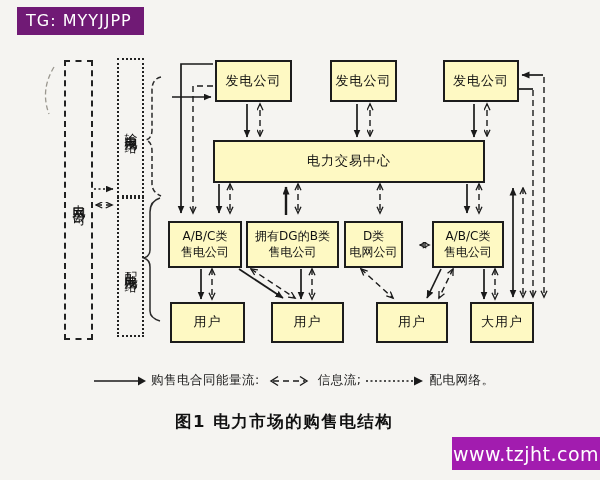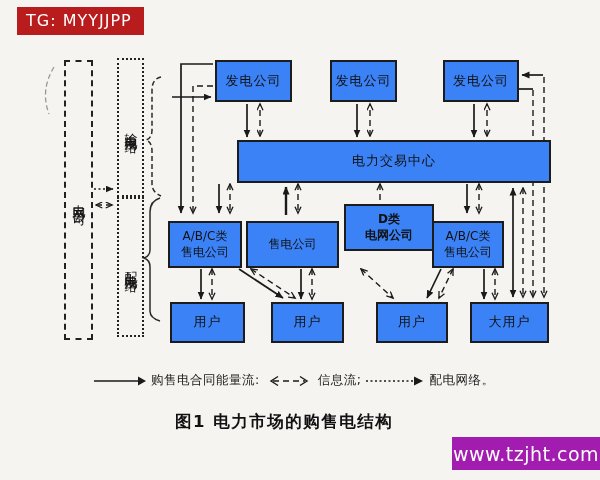--- a/index.html
+++ b/index.html
@@ -1,22 +1,22 @@
 <!DOCTYPE html>
 <html><head>
 <meta charset="utf-8">
 <style>
   html,body{margin:0;padding:0;background:#e8e7e5;}
   #page{position:relative;width:600px;height:480px;background:#f5f4f1;overflow:hidden;
         font-family:"DejaVu Sans","Liberation Sans",sans-serif;color:#111;}
   
-  .wm-top{position:absolute;left:17px;top:7px;background:#b91c1c;color:#fff;
+  .wm-top{position:absolute;left:17px;top:7px;background:#701a75;color:#fff;
           font-size:16px;letter-spacing:1px;padding:4px 12px 5px 9px;}
   
-  .bx{position:absolute;box-sizing:border-box;background:#3b82f6;border:2px solid #1c1c1c;
+  .bx{position:absolute;box-sizing:border-box;background:#fef9c3;border:2px solid #1c1c1c;
       display:flex;flex-direction:column;align-items:center;justify-content:center;
       font-size:13px;line-height:1.3;letter-spacing:1px;z-index:2;text-align:center;}
   .bx.sm{font-size:12px;letter-spacing:0;}
   .vbx{position:absolute;box-sizing:border-box;display:flex;align-items:center;justify-content:center;
        writing-mode:vertical-rl;text-orientation:upright;font-size:13px;letter-spacing:3px;z-index:2;}
   .dashed{border:2px dashed #222;background:transparent;}
   .dotted{border:2px dotted #222;background:transparent;}
   
   #wires{position:absolute;left:0;top:0;z-index:1;}
   .s{stroke:#1a1a1a;stroke-width:1.7;fill:none;}
@@ -126,42 +126,43 @@
   </svg>
 
   <div class="vbx dashed" style="left:64px;top:60px;width:29px;height:280px;">电网公司</div>
   <div class="vbx dotted" style="left:117px;top:58px;width:27px;height:139px;">输电网络</div>
   <div class="vbx dotted" style="left:117px;top:197px;width:27px;height:140px;">配电网络</div>
 
   <div class="bx" style="left:215px;top:60px;width:77px;height:42px;">发电公司</div>
   <div class="bx" style="left:330px;top:60px;width:67px;height:42px;">发电公司</div>
   <div class="bx" style="left:443px;top:60px;width:76px;height:42px;">发电公司</div>
 
-  <div class="bx" style="left:213px;top:140px;width:314px;height:43px;margin-left:24px;">电力交易中心</div>
+  <div class="bx" style="left:213px;top:140px;width:272px;height:43px;">电力交易中心</div>
 
   <div class="bx sm" style="left:168px;top:221px;width:74px;height:47px;">
     <span>A/B/C类</span>
     <span>售电公司</span>
   </div>
   <div class="bx sm" style="left:246px;top:221px;width:93px;height:47px;">
+    <span>拥有DG的B类</span>
     <span>售电公司</span>
   </div>
-  <div class="bx sm" style="left:344px;top:204px;width:90px;height:47px;font-weight:bold;">
+  <div class="bx sm" style="left:344px;top:221px;width:59px;height:47px;">
     <span>D类</span>
     <span>电网公司</span>
   </div>
   <div class="bx sm" style="left:432px;top:221px;width:72px;height:47px;">
     <span>A/B/C类</span>
     <span>售电公司</span>
   </div>
 
   <div class="bx" style="left:170px;top:302px;width:75px;height:41px;">用户</div>
   <div class="bx" style="left:271px;top:302px;width:73px;height:41px;">用户</div>
   <div class="bx" style="left:376px;top:302px;width:72px;height:41px;">用户</div>
-  <div class="bx" style="left:470px;top:302px;width:79px;height:41px;">大用户</div>
+  <div class="bx" style="left:470px;top:302px;width:64px;height:41px;">大用户</div>
 
   <div class="legend">
     <svg width="54" height="14">
       <line x1="1" y1="7" x2="45" y2="7" class="s"></line>
       <polygon points="45,2.5 53,7 45,11.5" fill="#1a1a1a"></polygon>
     </svg>
     <span>购售电合同能量流:</span>
     <svg width="50" height="14">
       <path d="M9,7 L41,7" class="d"></path>
       <path d="M14,2.5 L7,7 L14,11.5" fill="none" stroke="#1a1a1a" stroke-width="1.4"></path>

